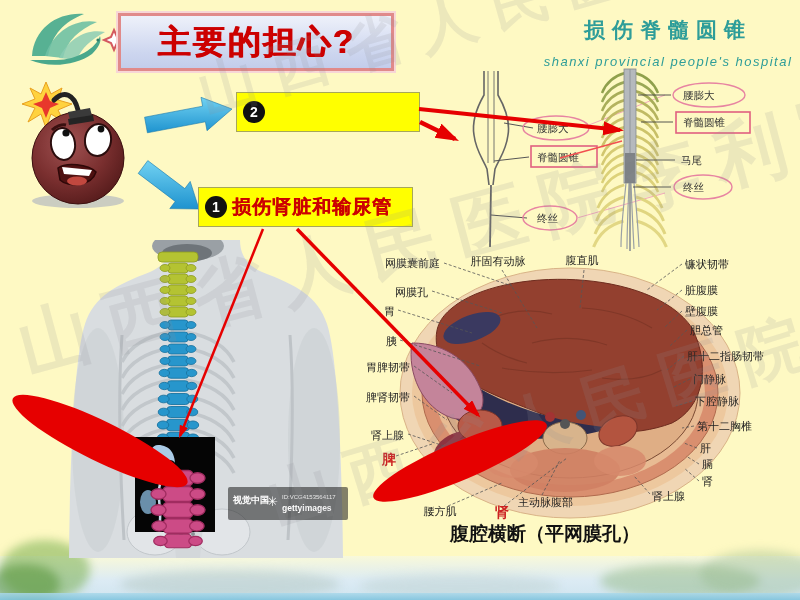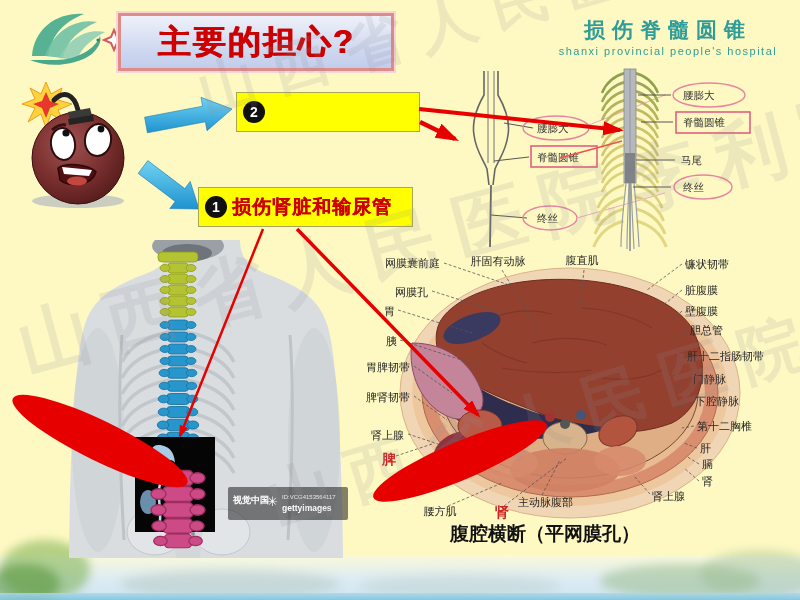--- a/index.html
+++ b/index.html
@@ -13,21 +13,21 @@
     background:linear-gradient(180deg,#eef1fa 0%,#cdd6ef 70%,#c3cdeb 100%);
     border:3px solid #e08a8a;box-shadow:0 0 0 2px #f7d6d6;
     display:flex;align-items:center;justify-content:center;}
   .title-box span{color:#cc0000;font-size:33px;font-weight:bold;letter-spacing:2px;
     text-shadow:1px 0 #cc0000;}
 
   
   .hospital{left:540px;top:16px;width:256px;text-align:center;}
   .hospital .name{color:#2e9d99;font-size:21px;font-weight:bold;letter-spacing:7px;
      font-family:"Liberation Serif",serif;}
-  .hospital .sub{color:#2e9d99;font-size:11px;letter-spacing:1.5px;margin-top:1px;}
+  .hospital .sub{color:#2e9d99;font-size:13px;letter-spacing:1.5px;margin-top:10px;font-style:italic;}
 
   
   .callout{background:#ffff00;border:1px solid #a7a75a;display:flex;align-items:center;
     padding:0 6px;box-sizing:border-box;}
   .callout .badge{width:22px;height:22px;border-radius:50%;background:#111;color:#fff;
     font-size:14px;font-weight:bold;display:flex;align-items:center;justify-content:center;
     margin-right:5px;flex:0 0 auto;}
   .callout .lbl{color:#cc0000;font-weight:bold;font-size:19px;letter-spacing:1px;
     text-shadow:0.6px 0 #cc0000;white-space:nowrap;}
   .co2{left:236px;top:92px;width:184px;height:40px;}

